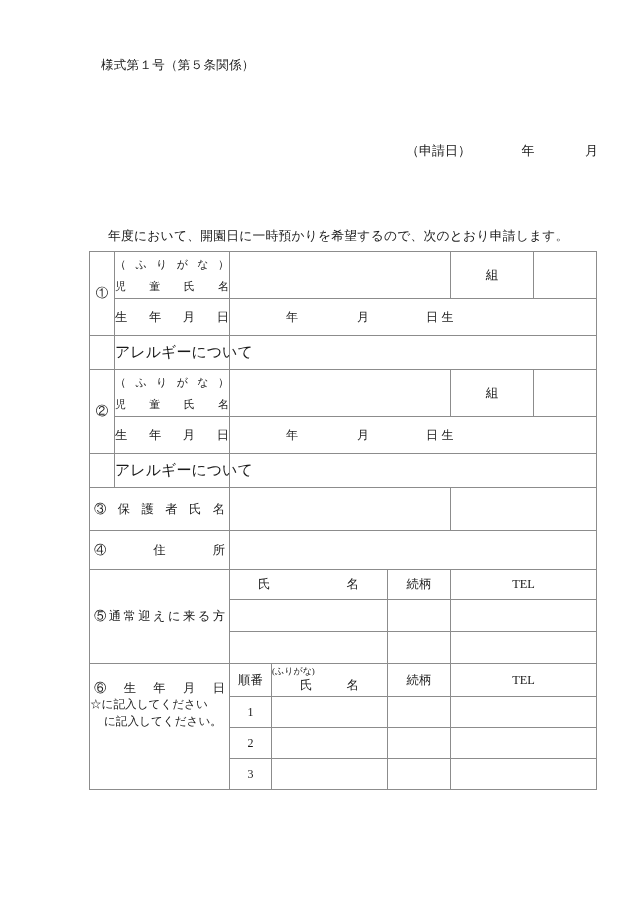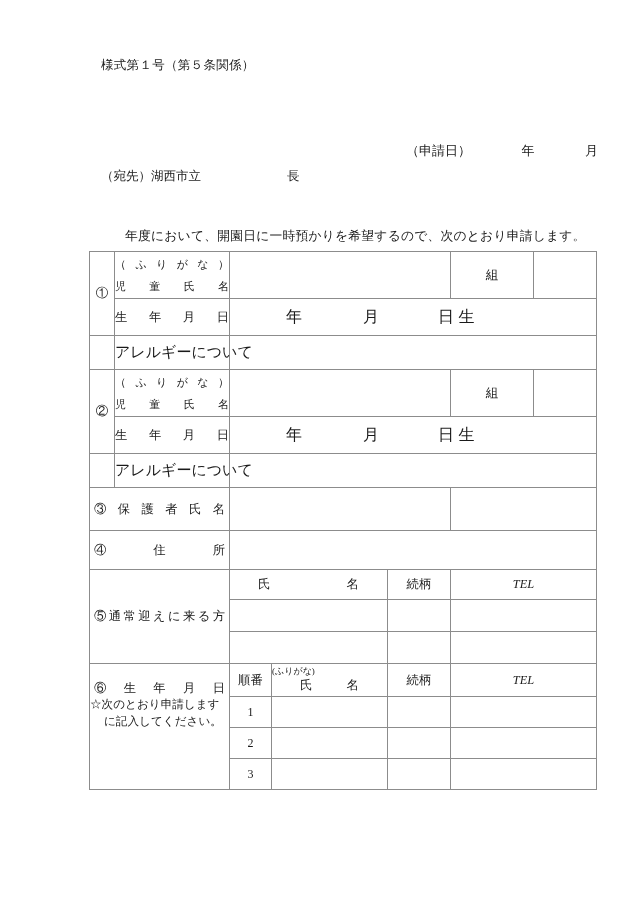--- a/index.html
+++ b/index.html
@@ -60,21 +60,21 @@
     position: absolute;
     left: 57px;
     top: 168px;
     font-size: 12.5px;
     white-space: nowrap;
   }
   .addressee .blank-name { display: inline-block; width: 86px; }
 
   .intro {
     position: absolute;
-    left: 81px;
+    left: 64px;
     top: 228px;
     font-size: 12.8px;
     letter-spacing: 0.2px;
     white-space: nowrap;
   }
 
   
   .form-table {
     position: absolute;
     left: 45px;
@@ -129,21 +129,21 @@
 
   .furi-label {
     font-size: 11px;
   }
   .name-label {
     font-size: 11px;
     margin-top: 7px;
   }
 
   .dob-row-text {
-    font-size: 16px;
+    font-size: 12px;
     padding-left: 56px;
     white-space: nowrap;
     letter-spacing: 0.3px;
   }
   .dob-row-text .g1 { display: inline-block; width: 52px; }
   .dob-row-text .g2 { display: inline-block; width: 50px; }
 
   .kumi-cell {
     width: 50px;
     text-align: center;
@@ -186,43 +186,40 @@
     margin-top: 16px;
     font-size: 11.6px;
     line-height: 1.45;
     white-space: nowrap;
   }
   .note-line-2 {
     display: block;
     padding-left: 14px;
   }
 
-  .tel-head { font-family: "Liberation Serif", serif; font-style: italic; }
+  .tel-head { font-family: "Liberation Serif", serif; }
 </style>
 </head>
 <body>
 
 <div class="page">
 
   <div class="form-no">様式第１号（第５条関係）</div>
 
 
   <div class="apply-date-line">
     <span>（申請日）</span>
     <span class="gap-a"></span>
     <span>年</span>
     <span class="gap-b"></span>
     <span>月</span>
     <span class="gap-b"></span>
     <span>日</span>
   </div>
 
-  <div class="addressee">
-    <span>（宛先）</span><span>湖西市立</span><span class="blank-name"></span><span>長</span>
-  </div>
 
   <div class="intro">年度において、開園日に一時預かりを希望するので、次のとおり申請します。</div>
 
   <table class="form-table">
     <colgroup>
       <col style="width:25px">
       <col style="width:115px">
       <col style="width:42px">
       <col style="width:116px">
       <col style="width:63px">
@@ -332,21 +329,21 @@
       <tr>
         <td colspan="2" style="height:31px"></td>
         <td></td>
         <td colspan="2"></td>
       </tr>
 
       <tr>
         <td colspan="2" rowspan="4" class="sec-label-cell" style="vertical-align:top; padding-top:16px">
           <span class="spread-narrow"><span>⑥</span><span>生年月日</span></span>
           <span class="note-block">
-            <span>☆次のとおり申請します</span>
+            <span>☆に記入してください</span>
             <span class="note-line-2">に記入してください。</span>
           </span>
         </td>
         <td class="col-head" style="height:32px">順番</td>
         <td class="col-head">
           <span class="furi-above">(ふりがな)</span>
           <span class="name-col-head">氏名</span>
         </td>
         <td class="col-head">続柄</td>
         <td colspan="2" class="col-head tel-head">TEL</td>

